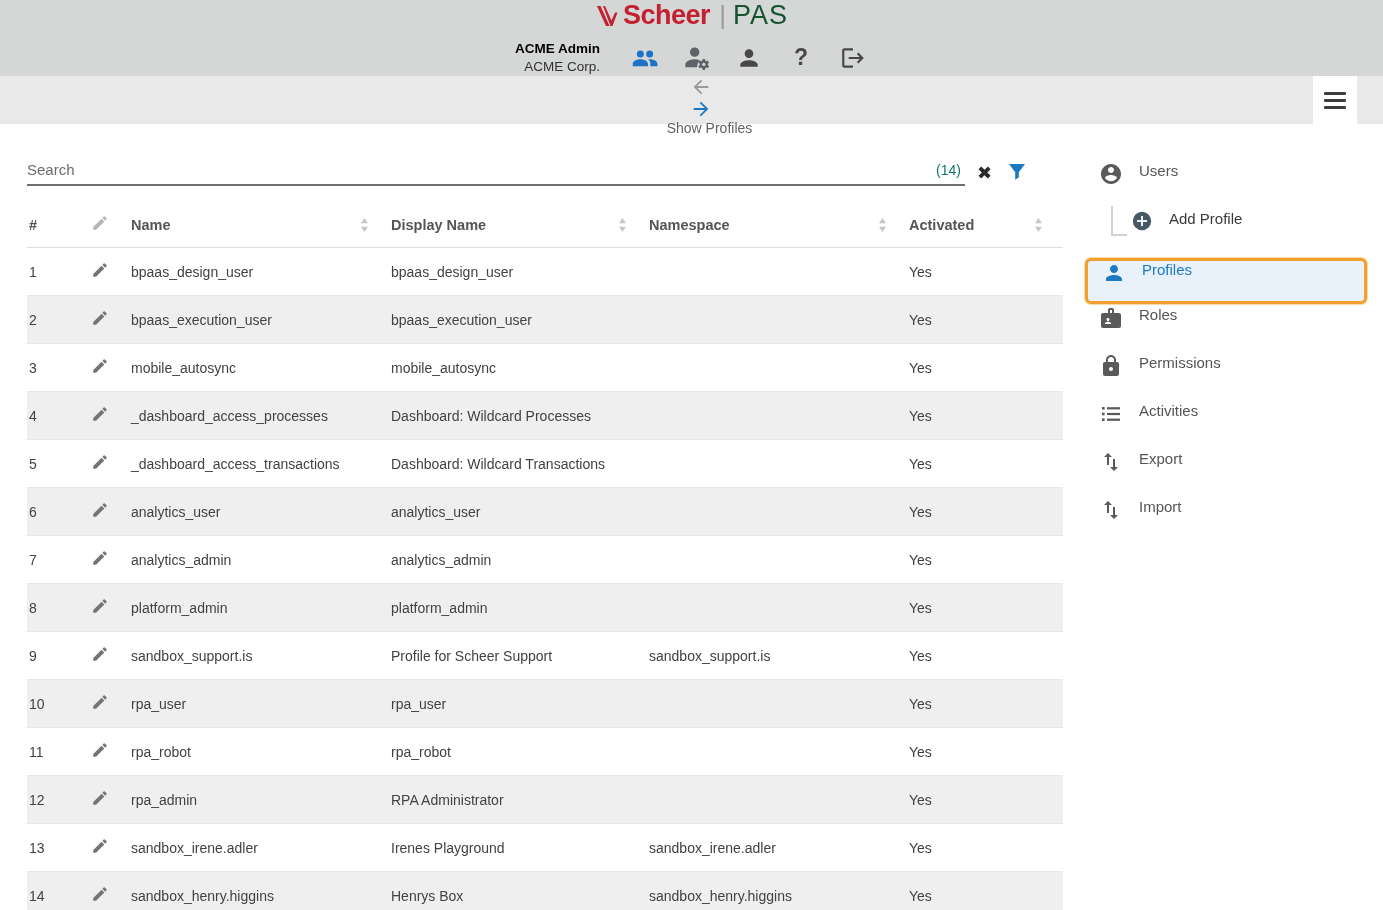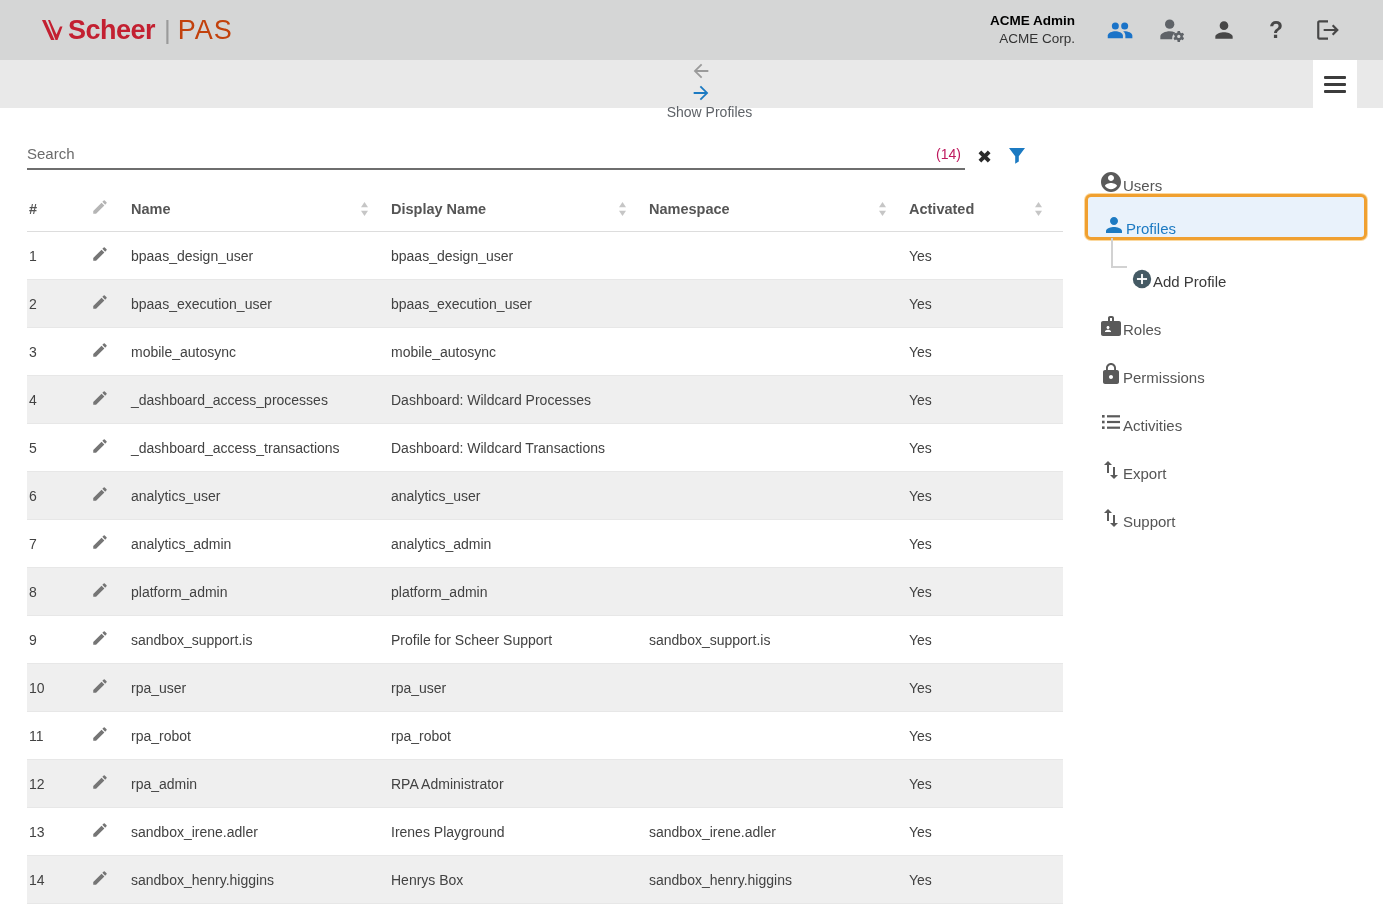--- a/index.html
+++ b/index.html
@@ -1,24 +1,24 @@
 <!DOCTYPE html>
 <html><head>
 <meta charset="utf-8">
 <style>
   * { box-sizing: border-box; margin: 0; padding: 0; }
   html,body { width:1383px; height:910px; font-family:"Liberation Sans",sans-serif; background:#fff; overflow:hidden; }
 
   
-  .topbar { height:60px; background:#d5d6d6; display:flex; align-items:center; justify-content:space-between; padding:0 40px; }
+  .topbar { height:76px; background:#d5d6d6; display:flex; align-items:center; justify-content:space-between; padding:0 26px;flex-direction:column; }
   .logo { display:flex; align-items:center; gap:4px; }
   .logo-mark { display:block; }
   .brand { color:#c32031; font-weight:bold; font-size:27px; letter-spacing:-0.5px; }
   .logo-sep { color:#9a9a9a; font-size:26px; font-weight:300; margin:0 3px 0 5px; }
-  .product { color:#c2410c; font-size:27px; letter-spacing:1px; }
+  .product { color:#14532d; font-size:27px; letter-spacing:1px; }
   .top-right { display:flex; align-items:center; gap:22px; }
   .account-text { text-align:right; line-height:1.35; margin-right:8px; }
   .account-name { font-size:13.5px; font-weight:bold; color:#000000; }
   .account-org  { font-size:13.5px; color:#333; }
   .top-icon { display:flex; align-items:center; justify-content:center; width:30px; height:30px; cursor:pointer; }
   .help-glyph { font-size:23px; font-weight:bold; color:#474747; }
 
   
   .crumbbar { height:48px; background:#e9e9e9; display:flex; align-items:center; padding-left:30px; position:relative;flex-direction:column; }
   .nav-arrow { width:24px; height:24px; margin-right:10px; cursor:pointer; display:flex; align-items:center; }
@@ -28,38 +28,38 @@
 
   
   .main { display:flex; background:#fff; height:646px; }
   .content { width:1036px; margin-left:27px; }
 
   
   .search-row { display:flex; align-items:flex-end; margin-top:24px; height:38px; }
   .search-field { flex:0 0 938px; display:flex; align-items:flex-end; border-bottom:2px solid #6e6e6e; padding-bottom:6px; }
   .search-field input { flex:1; border:0; outline:0; background:transparent; font-size:15px; color:#333; font-family:"Liberation Sans",sans-serif; }
   .search-field input::placeholder { color:#6b6b6b; opacity:1; }
-  .search-count { font-size:14px; color:#be185d; padding-right:4px; }
+  .search-count { font-size:14px; color:#0f766e; padding-right:4px; }
   .clear-x { font-size:18px; color:#2b2b2b; margin:0 13px 4px 12px; cursor:pointer; line-height:1; }
   .filter-btn { margin-bottom:2px; cursor:pointer; display:flex; }
 
   
   table { border-collapse:collapse; width:100%; margin-top:16px; table-layout:fixed; }
   col.c-num{width:62px;} col.c-edit{width:40px;} col.c-name{width:260px;} col.c-disp{width:258px;} col.c-ns{width:260px;} col.c-act{width:156px;}
   thead th { text-align:left; font-size:14.5px; font-weight:bold; color:#555; padding:12px 6px 12px 2px; border-bottom:1px solid #ddd; }
   th .th-inner { display:flex; align-items:center; justify-content:space-between; padding-right:14px; }
   .sort-icon { flex:0 0 auto; }
   tbody td { font-size:14px; color:#424242; padding:0 6px 0 2px; height:48px; }
   tbody tr { border-bottom:1px solid #e7e7e7; }
   tbody tr:nth-child(even) { background:#efefef; }
   .edit-cell { cursor:pointer; }
 
   
   .sidebar { flex:1; padding:38px 16px 0 22px; }
-  .side-item { display:flex; align-items:flex-end; gap:0; height:48px; padding-left:14px; cursor:pointer; font-size:15px; color:#555; }
+  .side-item { display:flex; align-items:flex-start; gap:16px; height:48px; padding-left:14px; cursor:pointer; font-size:15px; color:#555; }
   .side-item .lbl { white-space:nowrap; }
   .side-item.active-box { height:46px; border:3px solid #f0a030; border-radius:6px; background:#e9f2fb; color:#1c7ac2; margin-bottom:2px; box-shadow:0 0 0 1px #fbd9a0; }
   .side-item.add-item { position:relative; padding-left:46px; color:#3a3a3a; }
   .side-item.add-item::before { content:""; position:absolute; left:26px; top:-4px; width:14px; height:28px; border-left:2px solid #d2d2d2; border-bottom:2px solid #d2d2d2; }
   .add-circle { width:22px; height:22px; flex:0 0 auto; }
 </style>
 </head>
 <body>
 
 <header class="topbar">
@@ -382,34 +382,34 @@
 
   <aside class="sidebar">
 
     <div class="side-item">
       <svg width="24" height="24" viewBox="0 0 24 24">
         <path d="M12 2C6.48 2 2 6.48 2 12s4.48 10 10 10 10-4.48 10-10S17.52 2 12 2zm0 3c1.66 0 3 1.34 3 3s-1.34 3-3 3-3-1.34-3-3 1.34-3 3-3zm0 14.2c-2.5 0-4.71-1.28-6-3.22.03-1.99 4-3.08 6-3.08 1.99 0 5.97 1.09 6 3.08-1.29 1.94-3.5 3.22-6 3.22z" fill="#5a5a5a"></path>
       </svg>
       <span class="lbl">Users</span>
     </div>
 
-    <div class="side-item active-box">
-      <svg width="24" height="24" viewBox="0 0 24 24">
-        <path d="M12 12c2.21 0 4-1.79 4-4s-1.79-4-4-4-4 1.79-4 4 1.79 4 4 4zm0 2c-2.67 0-8 1.34-8 4v2h16v-2c0-2.66-5.33-4-8-4z" fill="#1c7ac2"></path>
-      </svg>
-      <span class="lbl">Profiles</span>
-    </div>
-
     <div class="side-item add-item">
       <svg class="add-circle" viewBox="0 0 24 24">
         <circle cx="12" cy="12" r="10" fill="#455a64"></circle>
         <rect x="11" y="6.5" width="2" height="11" fill="#fff"></rect>
         <rect x="6.5" y="11" width="11" height="2" fill="#fff"></rect>
       </svg>
       <span class="lbl">Add Profile</span>
+    </div>
+
+    <div class="side-item active-box">
+      <svg width="24" height="24" viewBox="0 0 24 24">
+        <path d="M12 12c2.21 0 4-1.79 4-4s-1.79-4-4-4-4 1.79-4 4 1.79 4 4 4zm0 2c-2.67 0-8 1.34-8 4v2h16v-2c0-2.66-5.33-4-8-4z" fill="#1c7ac2"></path>
+      </svg>
+      <span class="lbl">Profiles</span>
     </div>
 
     <div class="side-item">
       <svg width="24" height="24" viewBox="0 0 24 24">
         <path d="M20 7h-5V4c0-1.1-.9-2-2-2h-2c-1.1 0-2 .9-2 2v3H4c-1.1 0-2 .9-2 2v11c0 1.1.9 2 2 2h16c1.1 0 2-.9 2-2V9c0-1.1-.9-2-2-2zM9 12c.83 0 1.5.67 1.5 1.5S9.83 15 9 15s-1.5-.67-1.5-1.5S8.17 12 9 12zm3 6H6v-.75c0-1 2-1.55 3-1.55s3 .55 3 1.55V18zm2-1.5h4V15h-4v1.5zm0-3h4V12h-4v1.5zM13 7h-2V4h2v3z" fill="#5a5a5a"></path>
       </svg>
       <span class="lbl">Roles</span>
     </div>
 
     <div class="side-item">
@@ -437,17 +437,17 @@
         <path d="M15 21l4-4h-3V9h-2v8h-3l4 4z" fill="#5a5a5a"></path>
       </svg>
       <span class="lbl">Export</span>
     </div>
 
     <div class="side-item">
       <svg width="24" height="24" viewBox="0 0 24 24">
         <path d="M9 3L5 7h3v8h2V7h3L9 3z" fill="#5a5a5a"></path>
         <path d="M15 21l4-4h-3V9h-2v8h-3l4 4z" fill="#5a5a5a"></path>
       </svg>
-      <span class="lbl">Support</span>
+      <span class="lbl">Import</span>
     </div>
 
   </aside>
 </div>
 
 </body></html>

